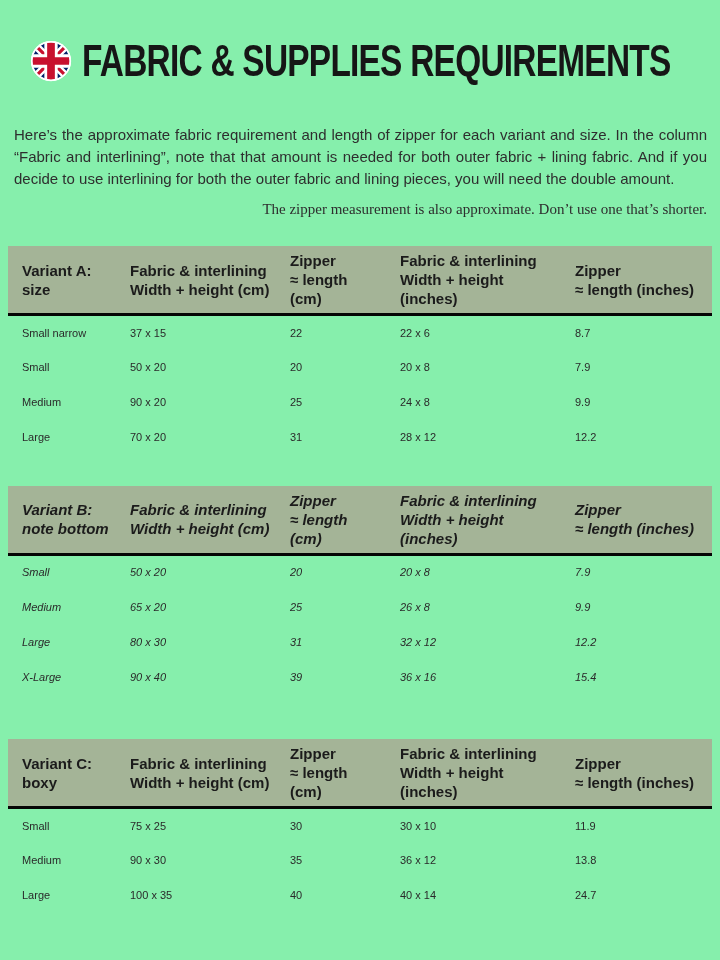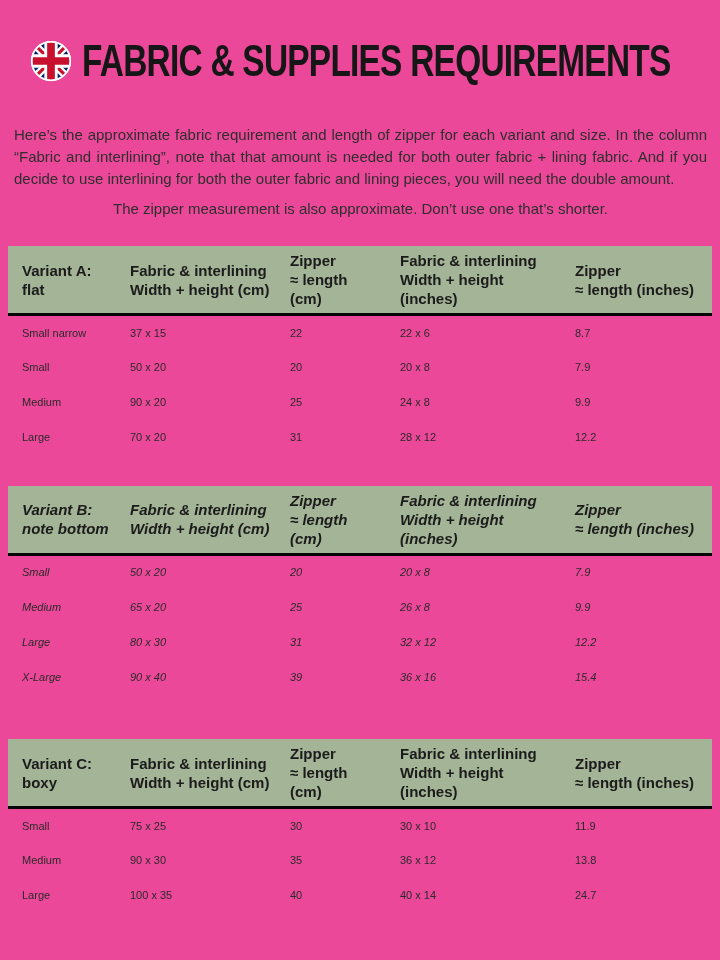--- a/index.html
+++ b/index.html
@@ -3,21 +3,21 @@
 <meta charset="utf-8">
 <style>
   * { margin: 0; padding: 0; box-sizing: border-box; }
   html, body {
     width: 720px; height: 960px;
     background: #ffffff;
     font-family: "Liberation Sans", sans-serif;
     color: #2a2a2a;
     overflow: hidden;
   }
-  .page { width: 720px; height: 960px; background: #ec4899; }
+  .page { width: 720px; height: 960px; background: #86efac; }
 
   
   .doc-header {
     display: flex; align-items: center;
     padding: 38px 14px 0 30px;
     height: 84px;
   }
   .flag { width: 42px; height: 42px; flex: 0 0 42px; }
   .doc-title {
     font-size: 44px;
@@ -32,21 +32,21 @@
   }
 
   
   .intro { padding: 40px 13px 0 14px; }
   .intro p {
     font-size: 15px;
     line-height: 22px;
     color: #2e2e2e;
     text-align: justify;
   }
-  .intro p.second { margin-top: 8px; text-align: center; }
+  .intro p.second { margin-top: 8px; text-align: right; font-family: Liberation Serif, serif; }
 
   
   .tables-wrap { padding: 26px 8px 0 8px; }
   table.variant-table {
     width: 704px;
     border-collapse: collapse;
     table-layout: fixed;
   }
   table.variant-table.gap-a { margin-bottom: 31px; }
   table.variant-table.gap-b { margin-bottom: 45px; font-style: italic; }
@@ -114,21 +114,21 @@
           <col class="c1">
           <col class="c2">
           <col class="c3">
           <col class="c4">
           <col class="c5">
         </colgroup>
       <thead>
         <tr>
           <th>
             <span>Variant A:</span>
-            <span>flat</span>
+            <span>size</span>
           </th>
           <th>
             <span>Fabric &amp; interlining</span>
             <span>Width + height (cm)</span>
           </th>
           <th>
             <span>Zipper</span>
             <span>≈ length (cm)</span>
           </th>
           <th>

